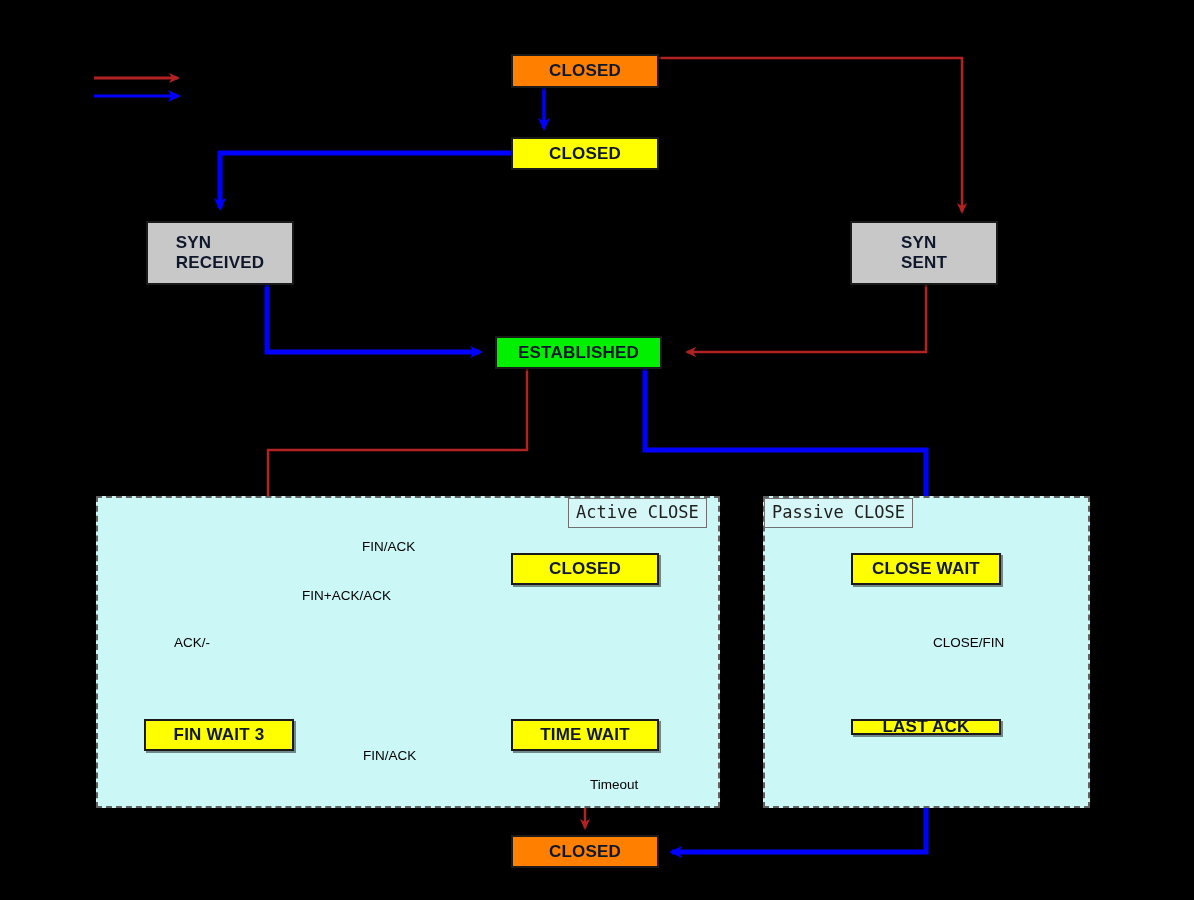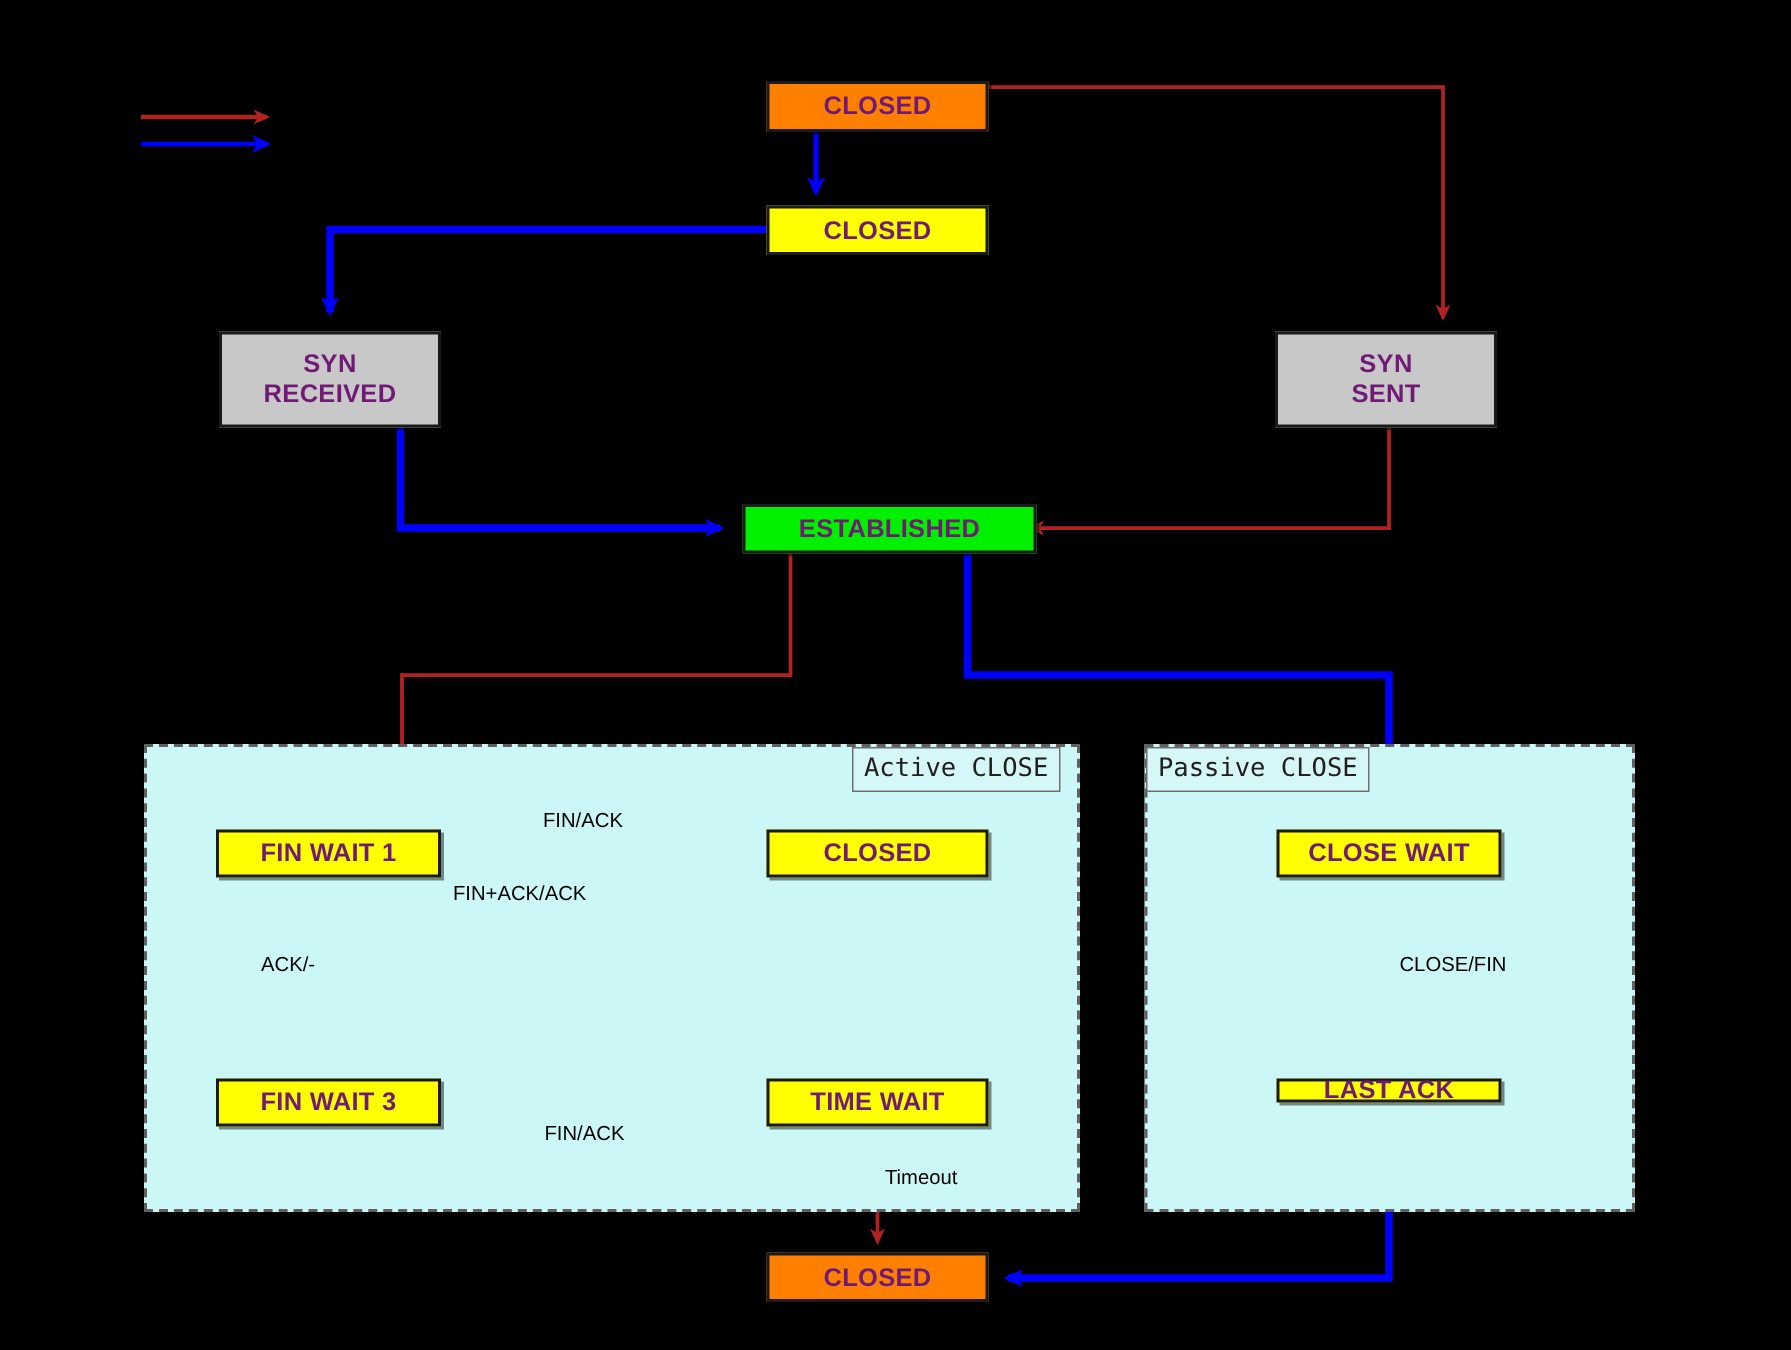--- a/index.html
+++ b/index.html
@@ -43,28 +43,27 @@
     padding: 5px 7px 6px 7px;
     white-space: nowrap;
     box-sizing: border-box;
   }
 
   
   .state {
     position: absolute;
     box-sizing: border-box;
     border: 2px solid #1a1a1a;
-    color: #701a75;
+    color: #0f172a;
     font-weight: bold;
     font-size: 17px;
     letter-spacing: .2px;
     display: flex;
     align-items: center;
     justify-content: center;
-    text-align: center;
     line-height: 1.15;
     white-space: pre-line;
     box-shadow: 2px 2px 0 rgba(0,0,0,.45);
   }
   .state.orange { background: #FF7F00; }
   .state.yellow { background: #FFFF00; }
   .state.green  { background: #00F000; }
   .state.gray   { background: #C8C8C8; }
 
   
@@ -145,23 +144,22 @@
   <div class="state orange" style="left:511px; top:54px; width:148px; height:34px;">CLOSED</div>
 
   <div class="state yellow" style="left:511px; top:137px; width:148px; height:33px;">CLOSED</div>
 
   <div class="state gray" style="left:146px; top:221px; width:148px; height:64px;">SYN
 RECEIVED</div>
 
   <div class="state gray" style="left:850px; top:221px; width:148px; height:64px;">SYN
 SENT</div>
 
-  <div class="state green" style="left:495px; top:336px; width:196px; height:33px;">ESTABLISHED</div>
+  <div class="state green" style="left:495px; top:336px; width:167px; height:33px;">ESTABLISHED</div>
 
-  <div class="state yellow" style="left:144px; top:553px; width:150px; height:32px;">FIN WAIT 1</div>
 
   <div class="state yellow" style="left:144px; top:719px; width:150px; height:32px;">FIN WAIT 3</div>
 
   <div class="state yellow" style="left:511px; top:553px; width:148px; height:32px;">CLOSED</div>
 
   <div class="state yellow" style="left:511px; top:719px; width:148px; height:32px;">TIME WAIT</div>
 
   <div class="state yellow" style="left:851px; top:553px; width:150px; height:32px;">CLOSE WAIT</div>
 
   <div class="state yellow" style="left:851px; top:719px; width:150px; height:16px;">LAST ACK</div>

